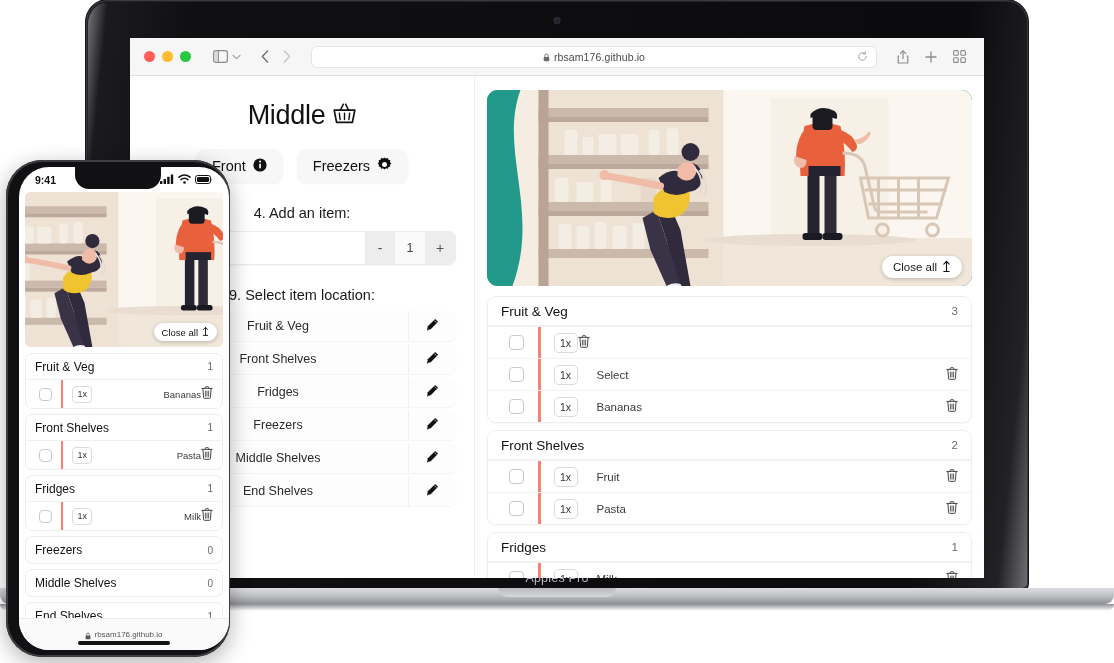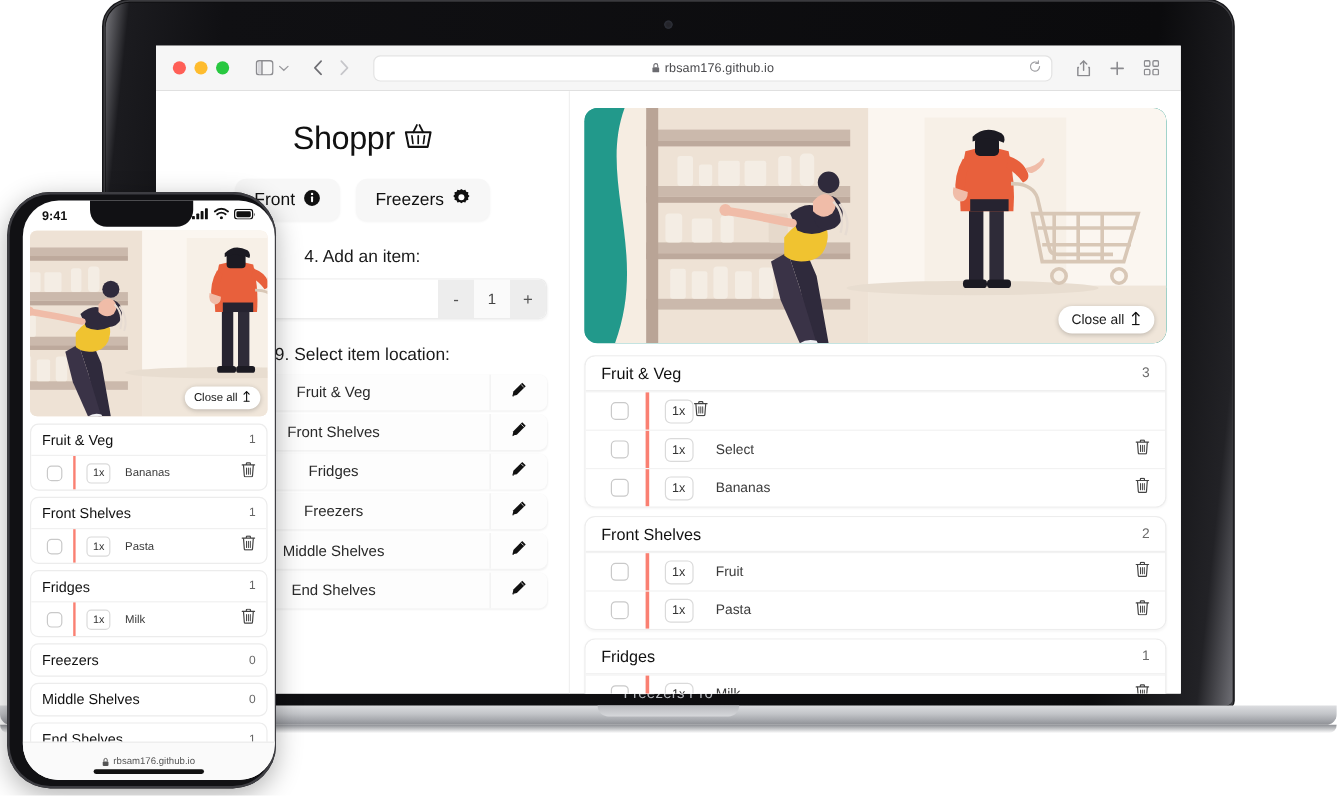--- a/index.html
+++ b/index.html
@@ -174,20 +174,21 @@
     background:linear-gradient(180deg,#8e9095,rgba(160,162,167,0));
     border-radius:0 0 20px 20px;
   }
 
   
   #phone{ position:absolute; left:0px; top:160px; width:236px; height:503px; z-index:20; }
   .pbody{
     position:absolute;left:6px;top:0;width:224px;height:497px;
     background:#111114;border-radius:36px;
     box-shadow:inset 0 0 0 2px #3d3d42, 0 6px 22px rgba(0,0,0,.30);
+    text-align:right;
   }
   .pscreen{
     position:absolute;left:13px;top:7px;width:210px;height:483px;
     background:#fff;border-radius:30px;overflow:hidden;
   }
   .pnotch{
     position:absolute;left:50%;transform:translateX(-50%);top:7px;
     width:86px;height:22px;background:#111114;border-radius:0 0 14px 14px;z-index:6;
   }
   .pstatus{
@@ -314,21 +315,21 @@
                   <rect x="7.8" y="7.8" width="4.6" height="4.6" rx="1" fill="none" stroke="#8b8b8f" stroke-width="1.1"></rect>
                 </svg>
             </span>
           </div>
         </div>
 
         <div class="page">
 
           <div class="leftcol">
             <div class="brand">
-              <span>Shoppr</span>
+              <span>Middle</span>
               <span class="brand-icon">
                 <svg width="23" height="21" viewBox="0 0 23 21">
                   <path d="M7.4 7.2 L10.4 1.2 M15.6 7.2 L12.6 1.2" stroke="#111" stroke-width="1.5" fill="none" stroke-linecap="round"></path>
                   <path d="M1.2 7.2 H21.8 L19.4 19.4 H3.6 Z" fill="none" stroke="#111" stroke-width="1.7" stroke-linejoin="round"></path>
                   <path d="M6.3 10.2 L7.1 16.6 M11.5 10.2 L11.5 16.6 M16.7 10.2 L15.9 16.6" stroke="#111" stroke-width="1.4" stroke-linecap="round"></path>
                 </svg>
               </span>
             </div>
 
             <div class="btnrow">
@@ -628,21 +629,21 @@
                         </svg></span>
                     </div>
                   </div>
                 </div>
               </div>
           </div>
         </div>
       </div>
     </div>
 
-    <div class="mbp-label">Freezers Pro</div>
+    <div class="mbp-label">Apples Pro</div>
     <div class="base"></div>
     <div class="notch"></div>
     <div class="footshadow"></div>
   </div>
 
   <div id="phone">
     <div class="pbody">
       <div class="pscreen">
         <div class="pstatus">
           <span class="ptime">9:41</span>

